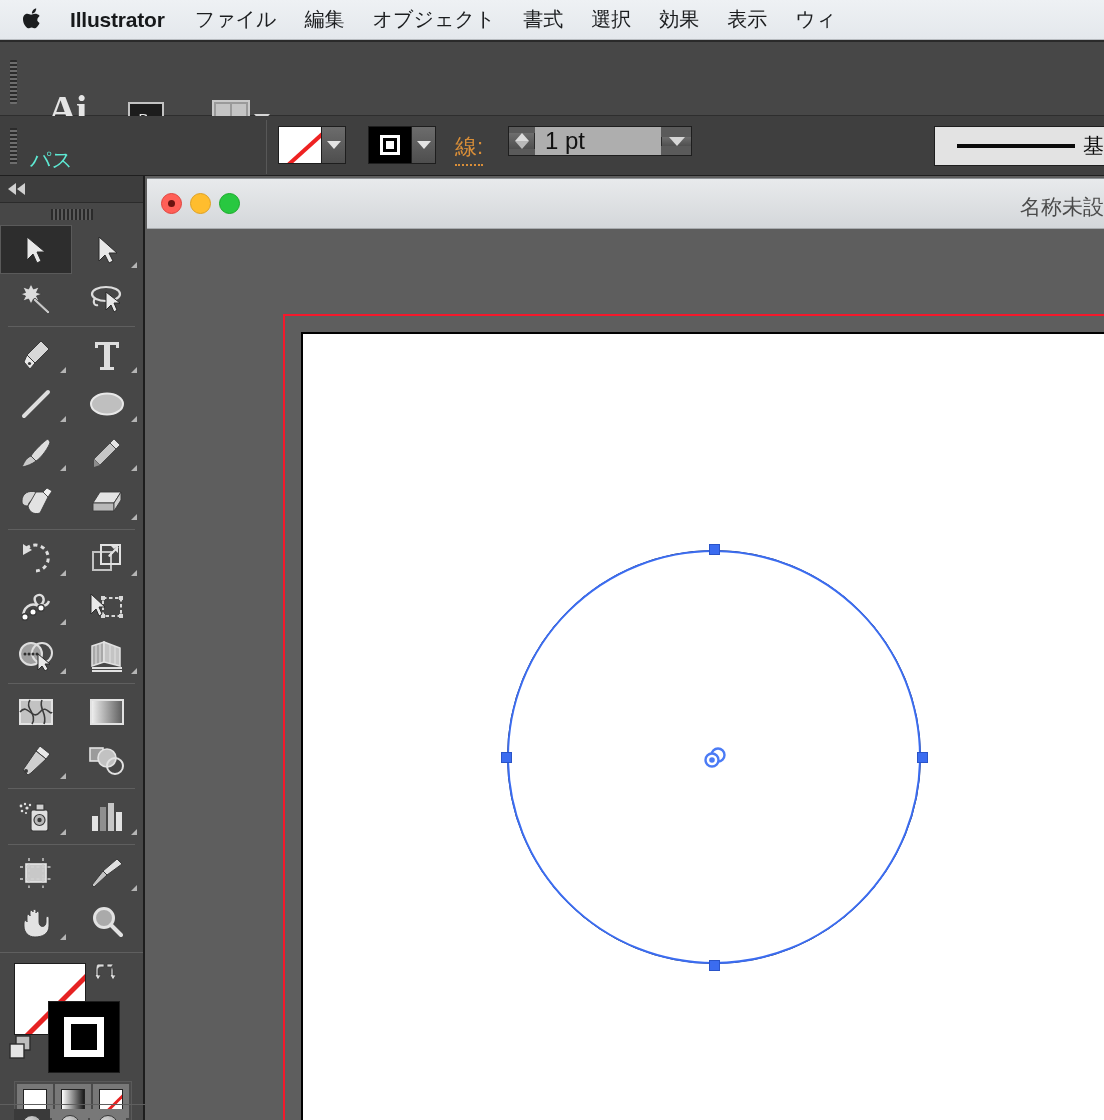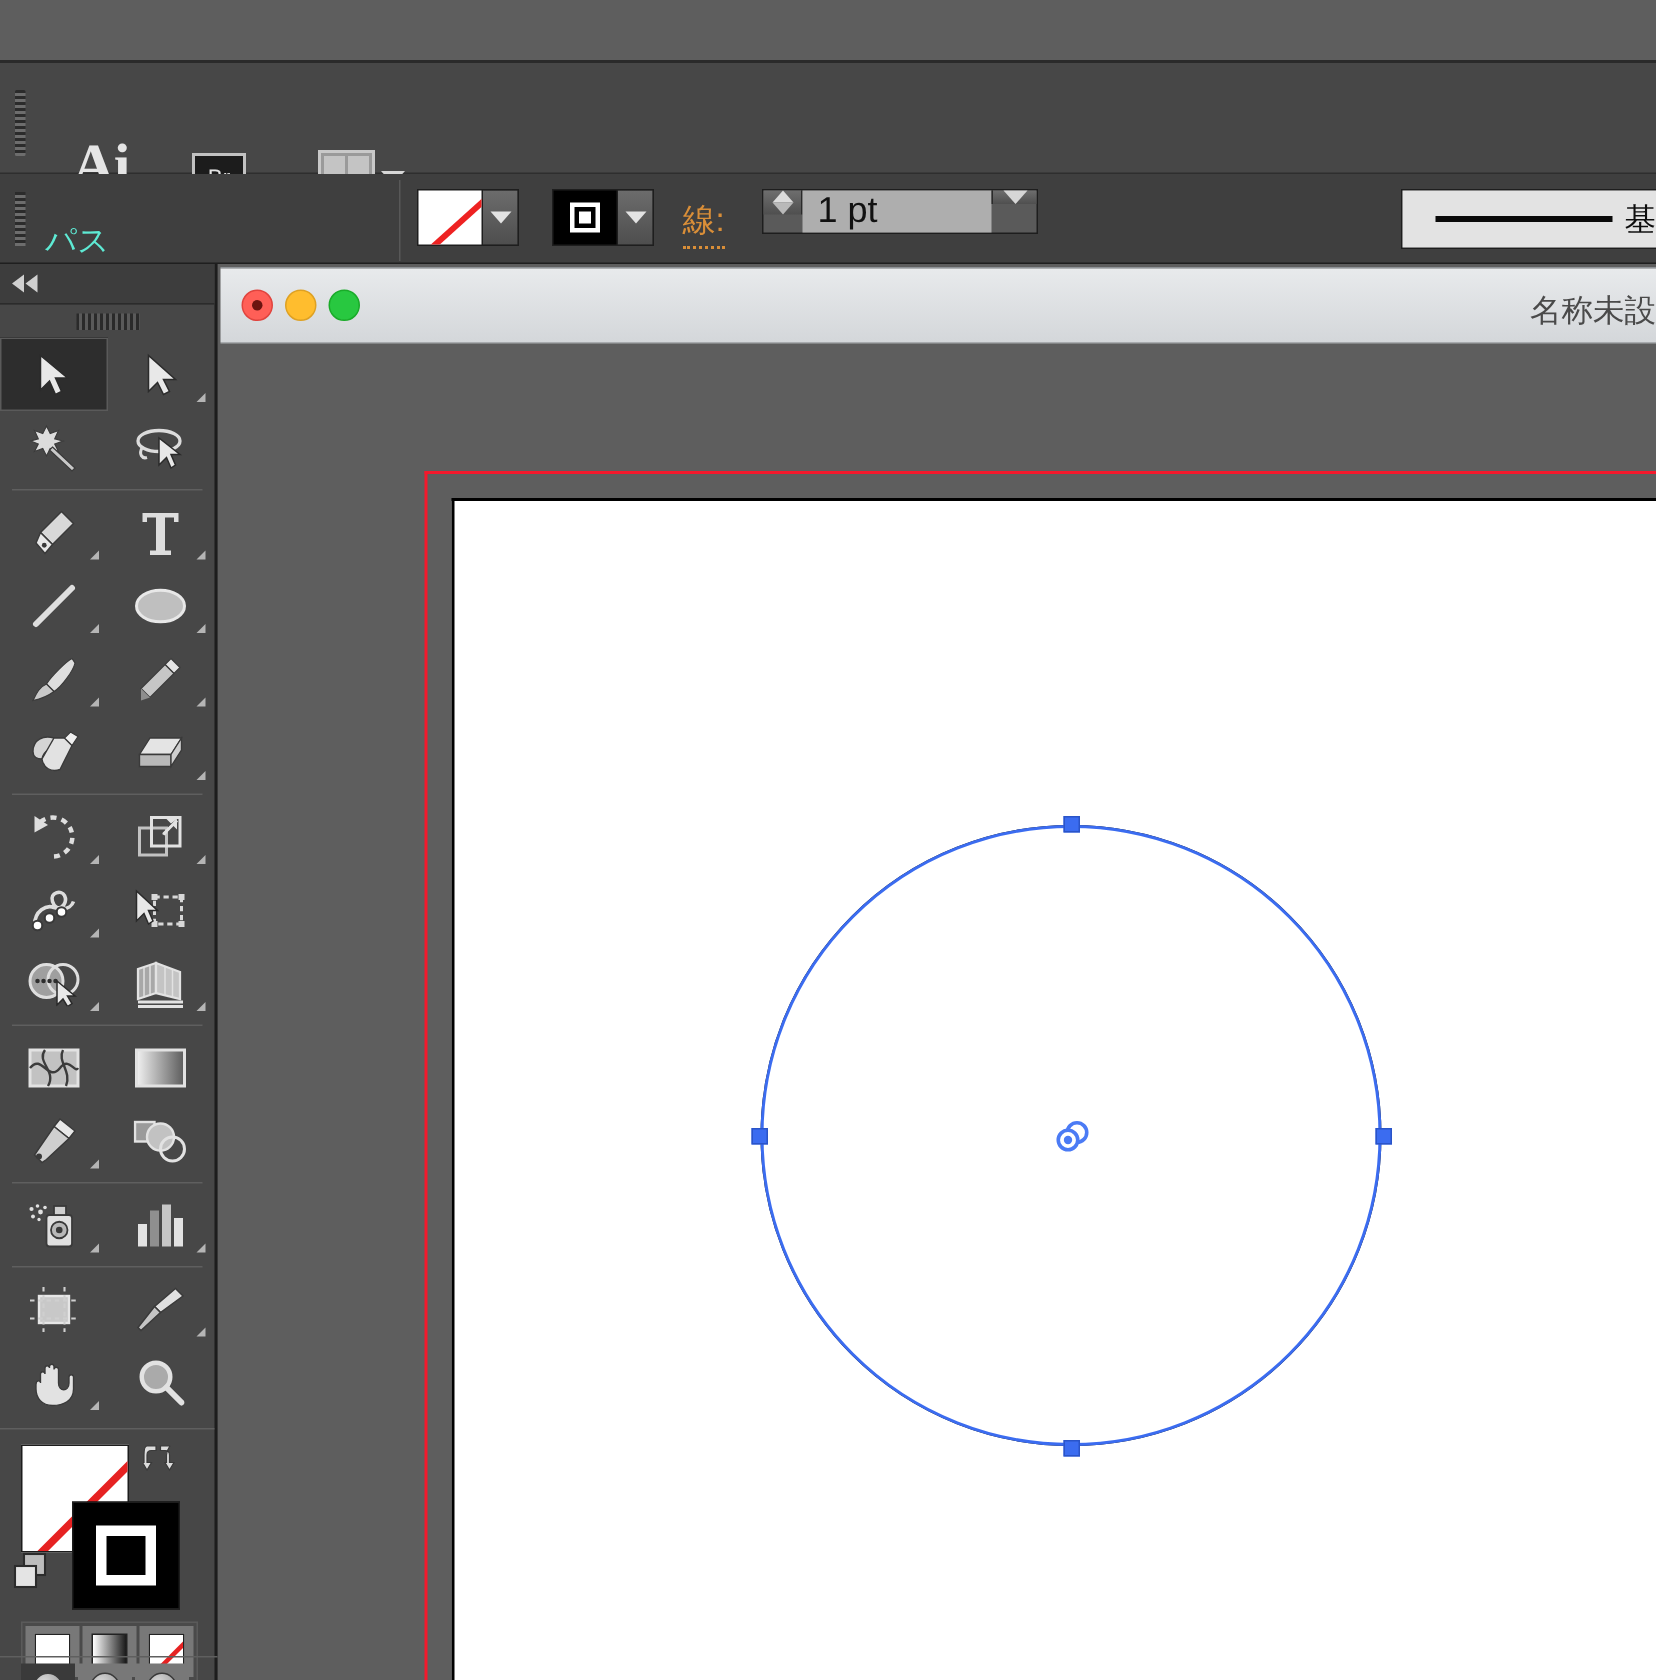--- a/index.html
+++ b/index.html
@@ -135,21 +135,21 @@
   .swatch-arrow .tri-down { border-top-color: #e3e3e3; border-left-width: 7px; border-right-width: 7px; border-top-width: 8px; }
 
   .stroke-label {
     position: absolute; left: 455px; top: 132px;
     font-size: 22px; color: #d98e38; white-space: nowrap;
     border-bottom: 2px dotted #d98e38; padding-bottom: 2px;
   }
 
   .spin-field {
     position: absolute; left: 508px; top: 126px;
-    display: flex; align-items: flex-start;
+    display: flex; align-items: center;
     border: 1px solid #1e1e1e; background: #5a5a5a;
   }
   .spin-btns {
     width: 26px; display: flex; flex-direction: column;
     background: linear-gradient(#6e6e6e, #4f4f4f);
     border-right: 1px solid #2a2a2a;
   }
   .spin-btns div {
     flex: 1; display: flex; align-items: center; justify-content: center;
   }
@@ -380,20 +380,37 @@
   .center-widget {
     position: absolute; left: 192px; top: 192px;
     width: 32px; height: 32px;
   }
 </style>
 </head>
 <body>
 
 <div id="app">
 
+  <div class="menubar">
+    <div class="apple-logo">
+      <svg width="22" height="26" viewBox="0 0 22 26">
+        <path fill="#1b1d1f" d="M15.2 13.6c0-3 2.4-4.4 2.5-4.5-1.4-2-3.5-2.3-4.2-2.3-1.8-.2-3.5 1-4.4 1-.9 0-2.3-1-3.8-1C3.4 6.8 1 8.4 1 12.2c0 2.3.9 4.8 2 6.4 1 1.4 1.9 2.6 3.2 2.6 1.3 0 1.8-.8 3.4-.8 1.6 0 2 .8 3.4.8 1.3 0 2.2-1.3 3.1-2.6.7-1 1-1.6 1.4-2.7-2.6-1-2.3-3.9-2.3-4.3z"></path>
+        <path fill="#1b1d1f" d="M13.1 4.9c.7-.9 1.2-2.1 1.1-3.3-1.1 0-2.4.7-3.2 1.6-.7.8-1.2 2-1.1 3.2 1.2.1 2.5-.6 3.2-1.5z"></path>
+      </svg>
+    </div>
+    <div class="app-name">Illustrator</div>
+    <div class="mitem">ファイル</div>
+    <div class="mitem">編集</div>
+    <div class="mitem">オブジェクト</div>
+    <div class="mitem">書式</div>
+    <div class="mitem">選択</div>
+    <div class="mitem">効果</div>
+    <div class="mitem">表示</div>
+    <div class="mitem">ウィ</div>
+  </div>
 
   <div class="appbar">
     <div class="grip"></div>
     <div class="ai-logo">Ai</div>
     <div class="br-btn">Br</div>
     <div class="ws-switch">
       <div class="ws-icon">
         <i class="tall"></i>
           <i></i>
           <i></i>

